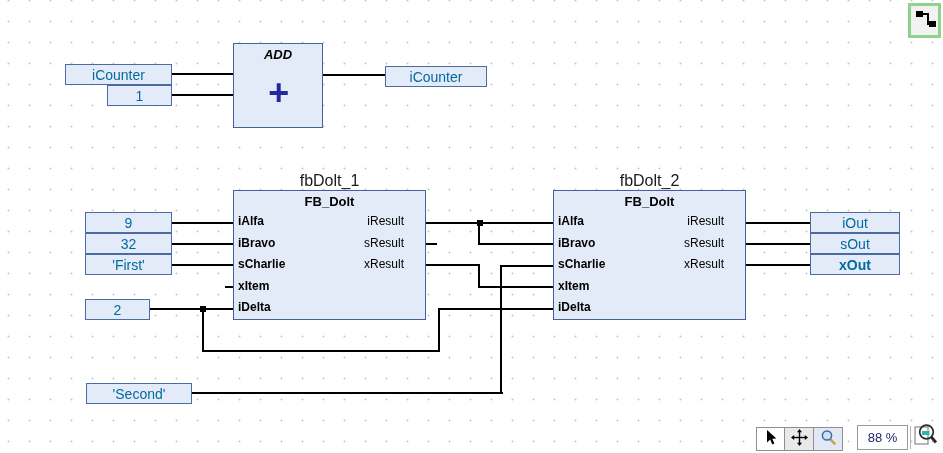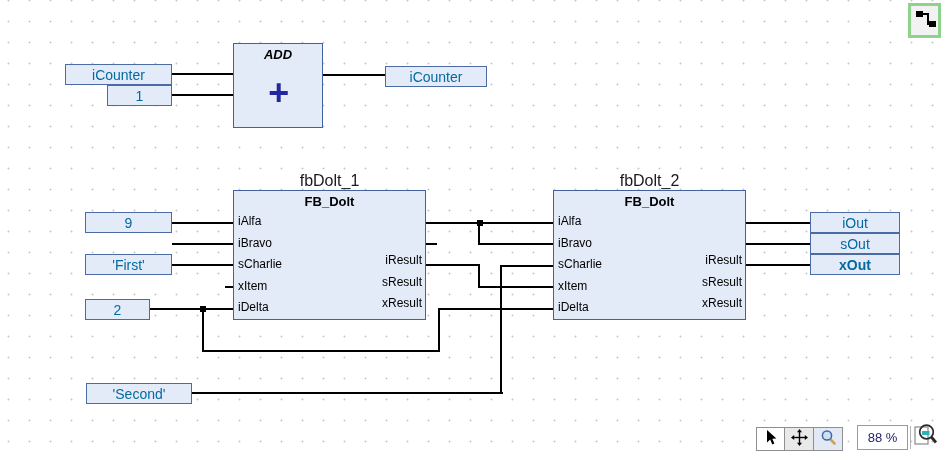--- a/index.html
+++ b/index.html
@@ -22,22 +22,22 @@
     background:#e4ebf8; border:1.5px solid #41629b;
   }
   .fbtitle{
     height:20px; line-height:21px; text-align:center;
     font-weight:bold; font-size:13px; color:#000;
   }
   .pinrow{
     height:21.6px; line-height:21.6px; display:flex;
     justify-content:space-between; font-size:12px; color:#000;
   }
-  .pin-in{padding-left:4px;}
-  .pin-out{padding-right:3px; margin-left:auto;margin-top:39px;}
+  .pin-in{padding-left:4px;font-weight:bold;}
+  .pin-out{padding-right:21px; margin-left:auto;}
   .instlabel{
     position:absolute; height:15px; text-align:center;
     font-size:16px; color:#1a1a1a;
   }
   .plusarea{
     height:58px; display:flex; align-items:center; justify-content:center;
     font-size:36px; font-weight:bold; color:#2328a0; line-height:1;
   }
   .w{position:absolute; background:#000;}
   .h2{height:2px;}
@@ -81,20 +81,23 @@
   </div>
 
   <div class="w h2" style="left:323px; top:74px; width:62px;"></div>
 
   <div class="opbox" style="left:385px; top:66px; width:102px; height:21px;">
     <span>iCounter</span>
   </div>
 
   <div class="opbox" style="left:85px; top:212px; width:87px; height:21px;">
     <span>9</span>
+  </div>
+  <div class="opbox" style="left:85px; top:233px; width:87px; height:21px;">
+    <span>32</span>
   </div>
   <div class="opbox" style="left:85px; top:254px; width:87px; height:21px;">
     <span>'First'</span>
   </div>
   <div class="opbox" style="left:85px; top:299px; width:65px; height:21px;">
     <span>2</span>
   </div>
   <div class="opbox" style="left:86px; top:383px; width:106px; height:21px;">
     <span>'Second'</span>
   </div>

